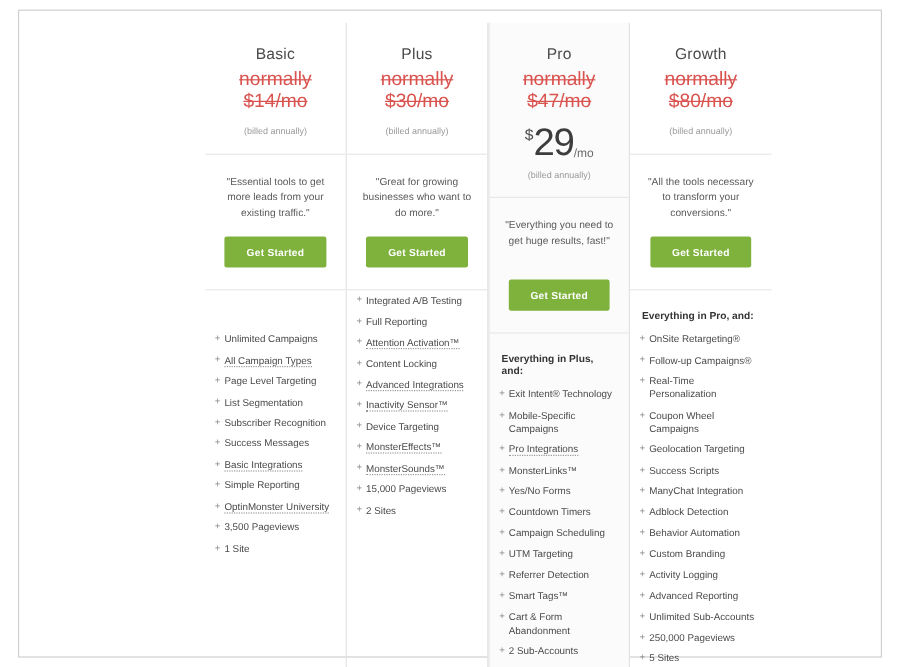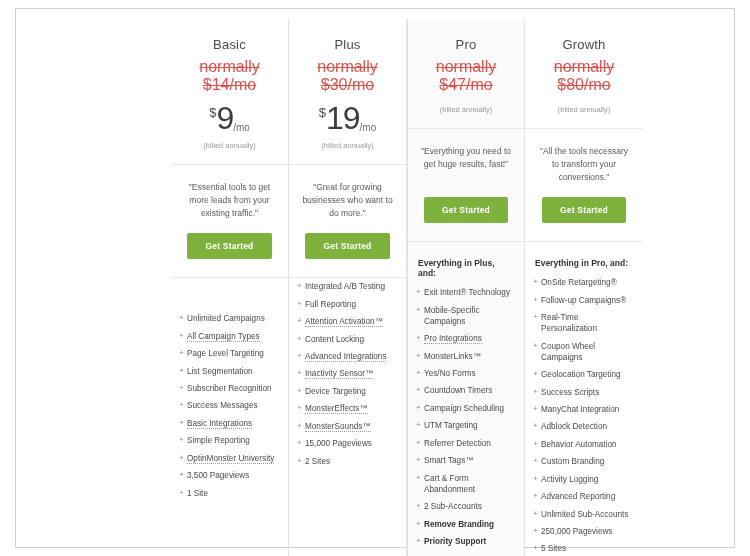--- a/index.html
+++ b/index.html
@@ -160,21 +160,20 @@
 </style>
 </head>
 <body>
 
 <div id="page">
   <div class="frame">
     <div class="pricing-table" id="pricing-table">
         <div class="col">
           <div class="plan-name">Basic</div>
           <div class="normally">normally $14/mo</div>
-          <div class="price-row"><span class="currency">$</span><span class="amount">9</span><span class="permo">/mo</span></div>
           <div class="billed">(billed annually)</div>
           <div class="divider"></div>
           <div class="quote">"Essential tools to get more leads from your existing traffic."</div>
           <div class="cta-wrap"><button class="cta">Get Started</button></div>
           <div class="divider"></div>
           <div class="feature-head">&nbsp;</div>
           <ul class="features">
             <li><span class="plus">+</span><span class="txt">Unlimited Campaigns</span></li>
             <li><span class="plus">+</span><span class="txt dotted">All Campaign Types</span></li>
             <li><span class="plus">+</span><span class="txt">Page Level Targeting</span></li>
@@ -184,21 +183,20 @@
             <li><span class="plus">+</span><span class="txt dotted">Basic Integrations</span></li>
             <li><span class="plus">+</span><span class="txt">Simple Reporting</span></li>
             <li><span class="plus">+</span><span class="txt dotted">OptinMonster University</span></li>
             <li><span class="plus">+</span><span class="txt">3,500 Pageviews</span></li>
             <li><span class="plus">+</span><span class="txt">1 Site</span></li>
           </ul>
         </div>
         <div class="col">
           <div class="plan-name">Plus</div>
           <div class="normally">normally $30/mo</div>
-          <div class="price-row"><span class="currency">$</span><span class="amount">19</span><span class="permo">/mo</span></div>
           <div class="billed">(billed annually)</div>
           <div class="divider"></div>
           <div class="quote">"Great for growing businesses who want to do more."</div>
           <div class="cta-wrap"><button class="cta">Get Started</button></div>
           <div class="divider"></div>
           <ul class="features">
             <li><span class="plus">+</span><span class="txt">Integrated A/B Testing</span></li>
             <li><span class="plus">+</span><span class="txt">Full Reporting</span></li>
             <li><span class="plus">+</span><span class="txt dotted">Attention Activation™</span></li>
             <li><span class="plus">+</span><span class="txt">Content Locking</span></li>
@@ -207,20 +205,21 @@
             <li><span class="plus">+</span><span class="txt">Device Targeting</span></li>
             <li><span class="plus">+</span><span class="txt dotted">MonsterEffects™</span></li>
             <li><span class="plus">+</span><span class="txt dotted">MonsterSounds™</span></li>
             <li><span class="plus">+</span><span class="txt">15,000 Pageviews</span></li>
             <li><span class="plus">+</span><span class="txt">2 Sites</span></li>
           </ul>
         </div>
         <div class="col highlight">
           <div class="plan-name">Pro</div>
           <div class="normally">normally $47/mo</div>
+          <div class="price-row"><span class="currency">$</span><span class="amount">29</span><span class="permo">/mo</span></div>
           <div class="billed">(billed annually)</div>
           <div class="divider"></div>
           <div class="quote">"Everything you need to get huge results, fast!"</div>
           <div class="cta-wrap"><button class="cta">Get Started</button></div>
           <div class="divider"></div>
           <div class="feature-head">Everything in Plus, and:</div>
           <ul class="features">
             <li><span class="plus">+</span><span class="txt">Exit Intent® Technology</span></li>
             <li><span class="plus">+</span><span class="txt">Mobile-Specific Campaigns</span></li>
             <li><span class="plus">+</span><span class="txt dotted">Pro Integrations</span></li>

